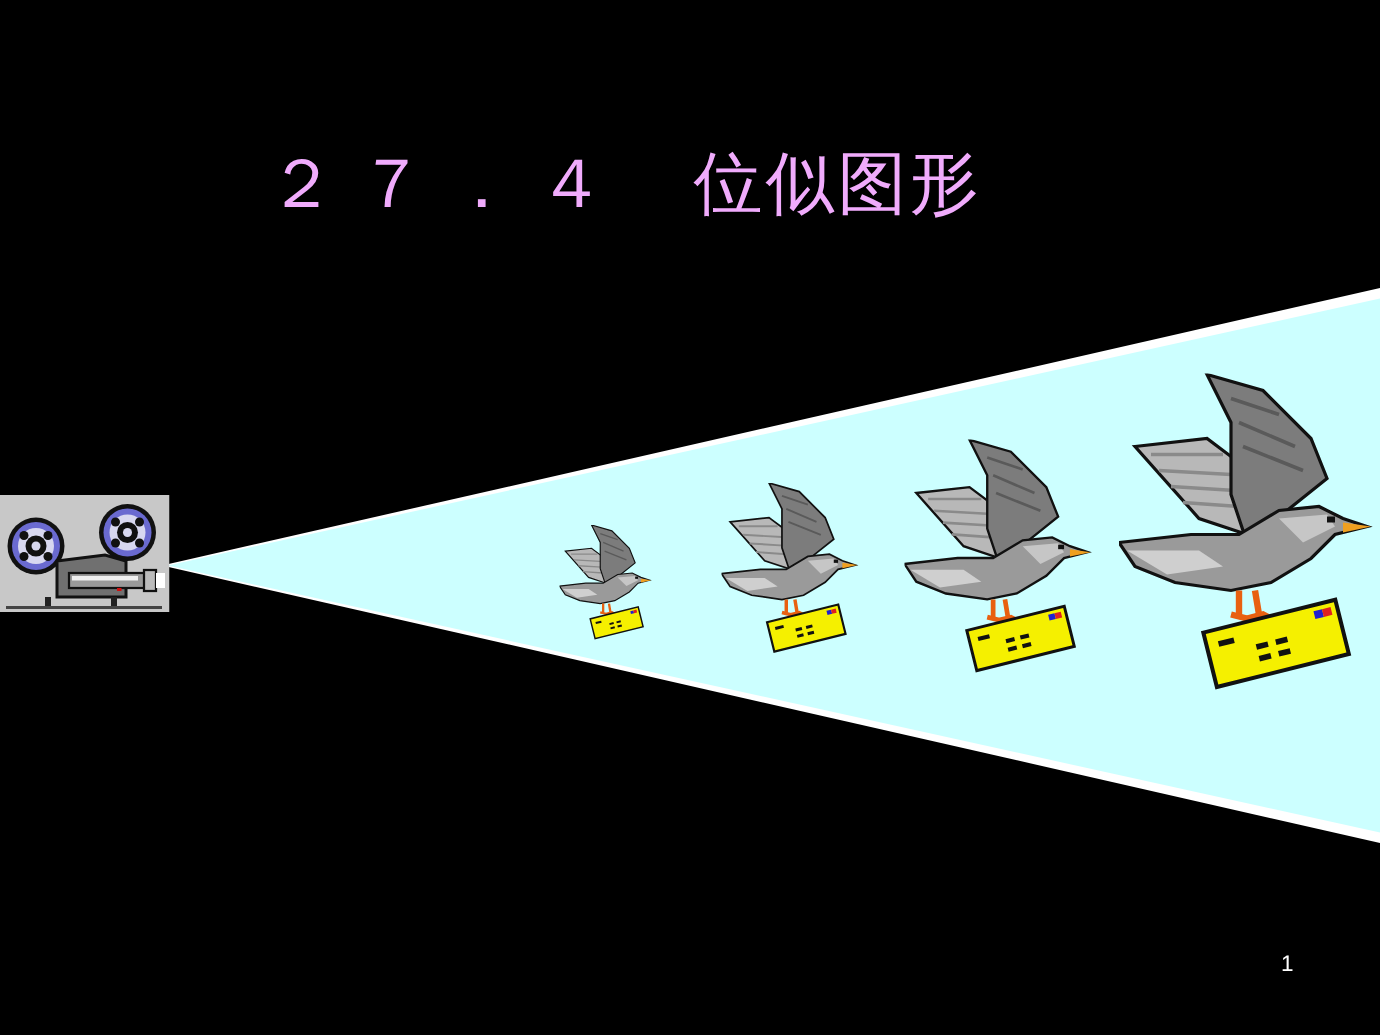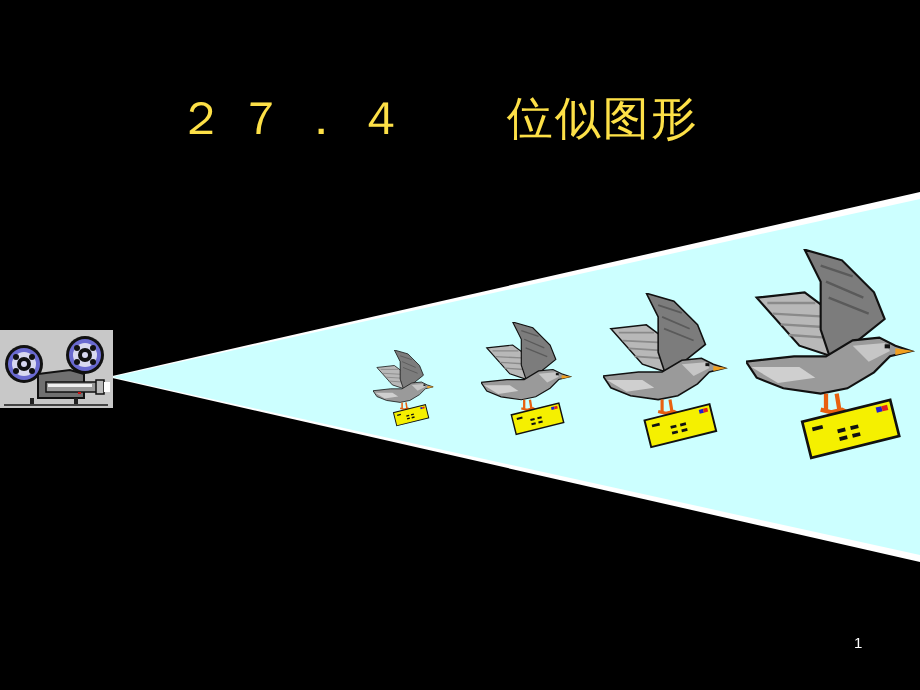--- a/index.html
+++ b/index.html
@@ -1,18 +1,18 @@
 <!DOCTYPE html>
 <html><head>
 <meta charset="utf-8">
 <style>
   html, body { margin: 0; padding: 0; background: #000; }
   body { width: 920px; height: 690px; position: relative; overflow: hidden; font-family: "DejaVu Sans", sans-serif; }
   .slide { position: absolute; left: 0; top: 0; width: 920px; height: 690px; background: #000; }
-  .title { position: absolute; left: 178px; top: 92px; color: #fde047; font-size: 46px; line-height: 60px; white-space: pre; letter-spacing: 2px; font-family: Liberation Mono, monospace; }
+  .title { position: absolute; left: 178px; top: 92px; color: #f0abfc; font-size: 46px; line-height: 60px; white-space: pre; letter-spacing: 2px; font-family: Liberation Sans, sans-serif; }
   .title .num { letter-spacing: 14px; }
   .beam { position: absolute; left: 0; top: 0; }
   .projector { position: absolute; left: 0; top: 330px; width: 113px; height: 78px; }
   .pigeon { position: absolute; }
   .page-number { position: absolute; left: 854px; top: 634px; color: #fff; font-size: 15px; font-family: "Liberation Sans", sans-serif; }
 </style>
 </head>
 <body>
 
 <div class="slide">

